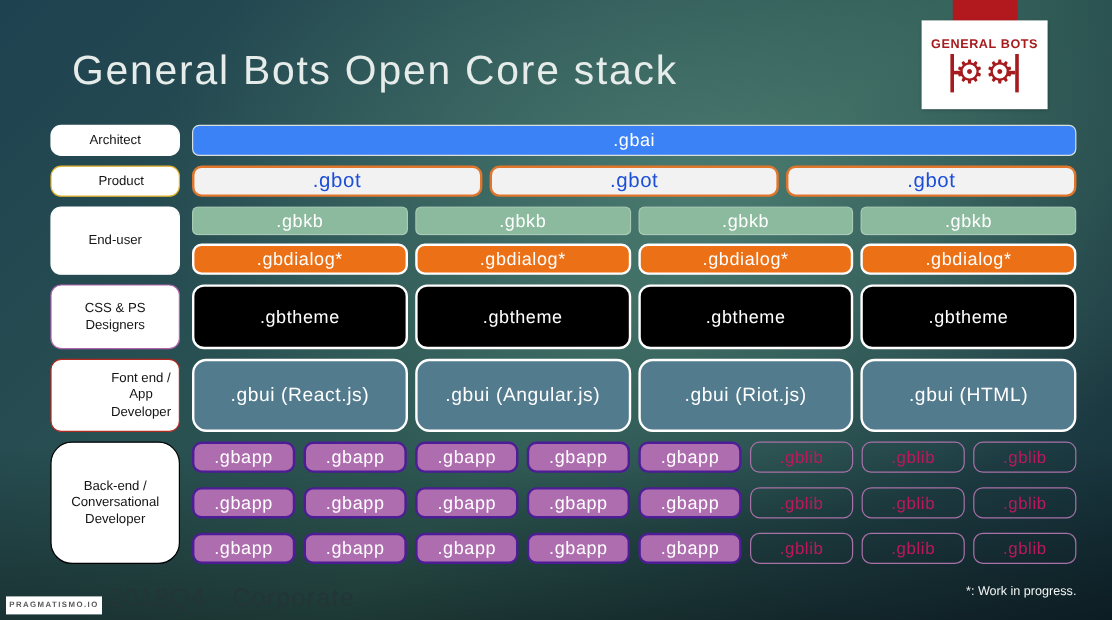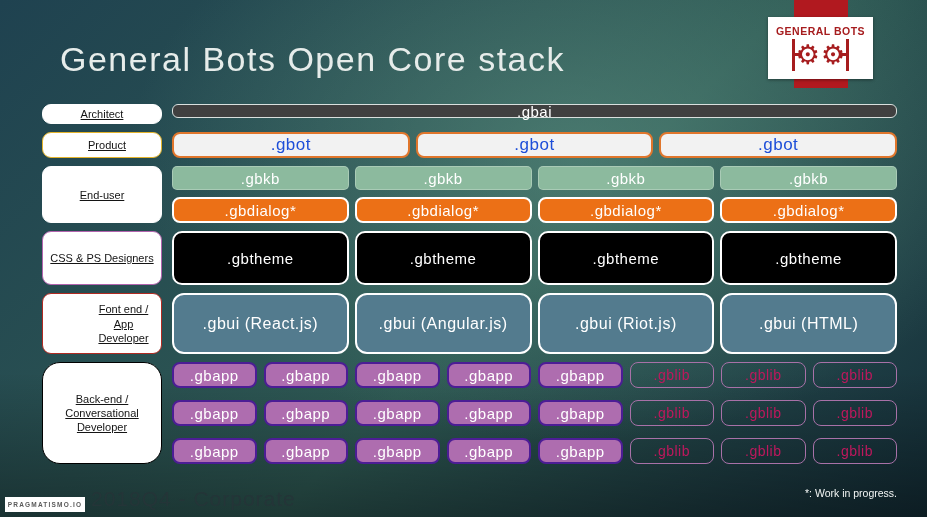--- a/index.html
+++ b/index.html
@@ -12,51 +12,51 @@
       linear-gradient(135deg, #1f4250 0%, #2a5252 38%, #2f5b55 55%, #1d3c43 85%, #142e38 100%);
   }
   .slide-title{
     position:absolute;left:60px;top:40px;
     font-size:34px;letter-spacing:1.5px;color:#e6ecea;font-weight:400;
     white-space:nowrap;
   }
   
   .logo-stripe{position:absolute;left:794px;top:0;width:54px;height:88px;background:#b1191f;}
   .logo-box{
-    position:absolute;left:768px;top:17px;width:105px;height:62px;background:#ffffff;
+    position:absolute;left:768px;top:17px;width:105px;height:74px;background:#ffffff;
     display:flex;flex-direction:column;align-items:center;justify-content:center;gap:1px;
     box-shadow:0 1px 3px rgba(0,0,0,.4);
   }
   .logo-brand{color:#a61c1e;font-weight:bold;font-size:10.5px;letter-spacing:.5px;}
   .logo-gears{display:flex;align-items:center;gap:1px;height:34px;}
   .logo-vbar{width:3px;height:32px;background:#a61c1e;position:relative;}
   .logo-vbar .stub{position:absolute;top:14px;width:7px;height:3px;background:#a61c1e;}
   .logo-vbar.left .stub{left:3px;}
   .logo-vbar.right .stub{right:3px;}
   .gear-glyph{color:#a61c1e;font-size:27px;line-height:1;font-family:"DejaVu Sans",sans-serif;}
   
   #stack{position:absolute;left:42px;top:104px;width:855px;}
   .band{display:flex;align-items:stretch;margin-bottom:8px;}
   .band-label{
-    width:120px;flex:none;margin-right:10px;background:#ffffff;color:#141414;
+    width:108px;flex:none;margin-right:10px;background:#ffffff;color:#141414;
     display:flex;align-items:center;justify-content:center;text-align:center;
     font-size:11px;line-height:1.3;border-radius:9px;border:1.5px solid #fff;
-    padding:2px 5px;box-sizing:border-box;text-decoration:underline;
+    padding:2px 5px;box-sizing:border-box;
   }
   .band-backend .band-label{border-radius:18px;}
   .band-content{flex:1;display:flex;flex-direction:column;}
   .band-enduser .band-content{gap:7px;}
   .band-backend .band-content{gap:12px;}
   .row{display:grid;gap:6px;}
   .row.cols8{gap:7px;}
   .cell{
     display:flex;align-items:center;justify-content:center;box-sizing:border-box;
     border-radius:8px;font-size:15px;color:#ffffff;letter-spacing:.5px;white-space:nowrap;
   }
-  .t-gbai{background:#404040;border:1.5px solid #d9e0de;border-radius:6px;height:14px;}
+  .t-gbai{background:#3b82f6;border:1.5px solid #d9e0de;border-radius:6px;height:26px;}
   .t-gbot{background:#f2f2f2;border:2px solid #e0762c;color:#1d4ed8;height:26px;font-size:17px;}
   .t-gbkb{background:#8cba9e;border:1px solid rgba(255,255,255,.25);height:24px;border-radius:5px;}
   .t-gbdialog{background:#ec7016;border:2px solid #ffffff;height:26px;}
   .t-gbtheme{background:#000000;border:2.5px solid #ffffff;height:54px;border-radius:10px;}
   .t-gbui{background:#537b8e;border:2.5px solid #ffffff;height:61px;border-radius:12px;font-size:16px;}
   .t-gbapp{background:#ae6daf;border:2px solid #4c1d95;height:26px;}
   .t-gblib{background:transparent;border:1.5px solid #a871a8;color:#be185d;height:26px;font-size:14px;}
   
   .footer-badge{
     position:absolute;left:5px;top:497px;width:80px;height:15px;background:#ffffff;

